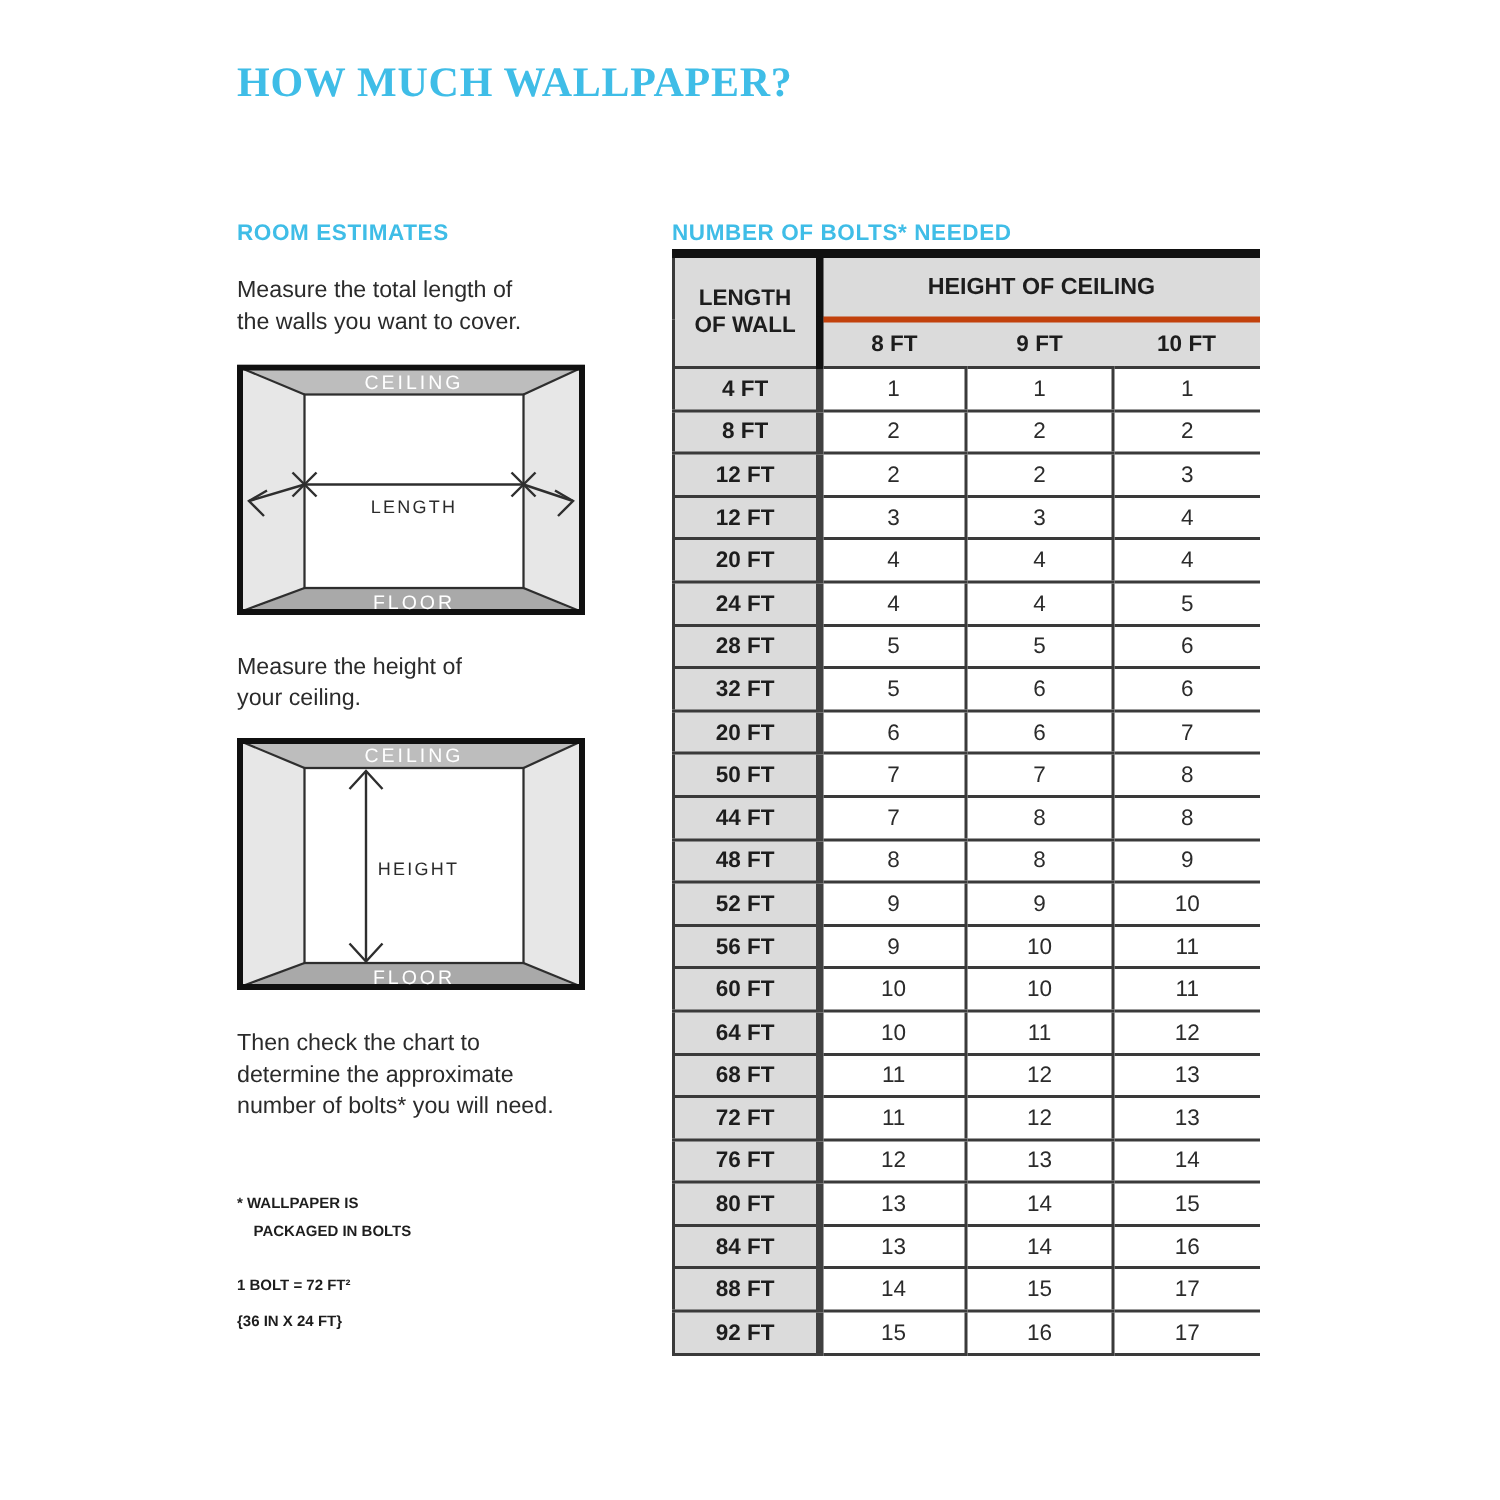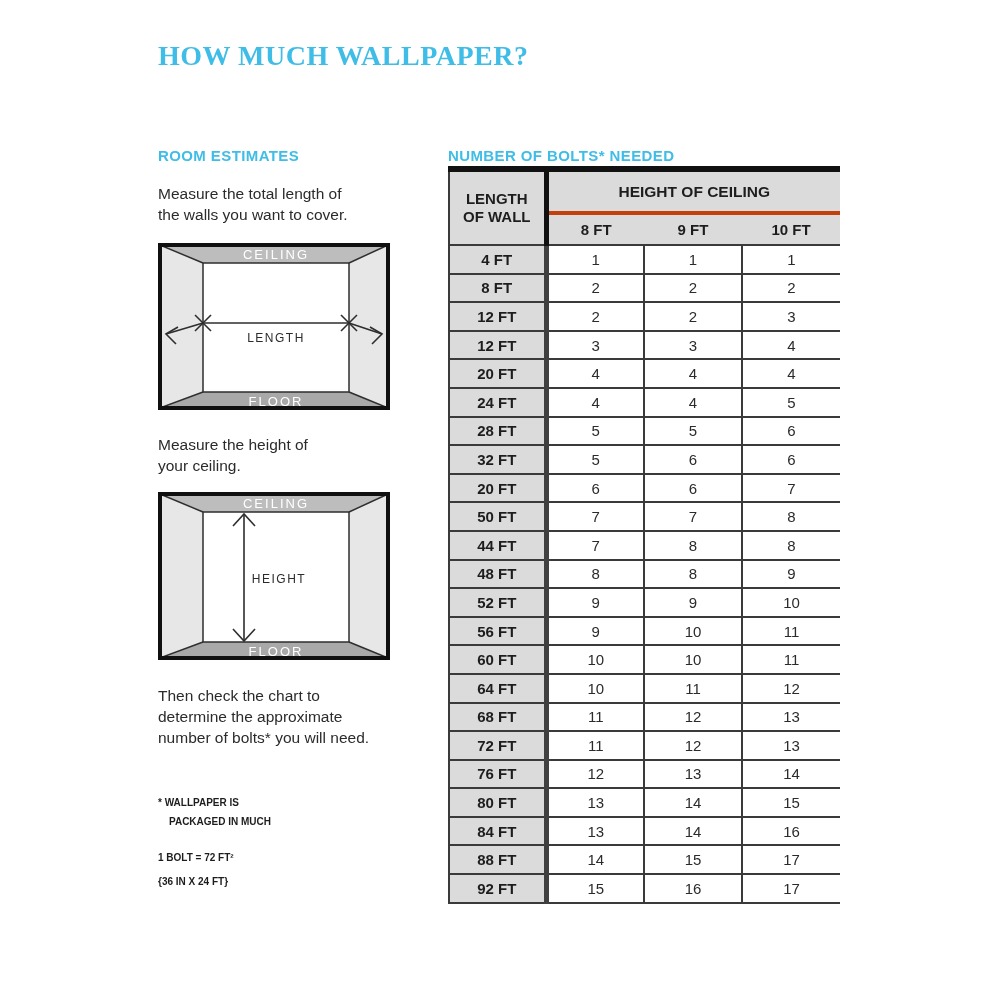--- a/index.html
+++ b/index.html
@@ -147,21 +147,21 @@
   </svg>
 
   <p class="body-text p-chart">
     <span>Then check the chart to</span><br>
     <span>determine the approximate</span><br>
     <span>number of bolts* you will need.</span>
   </p>
 
   <p class="footnote">
     <span>* WALLPAPER IS</span><br>
-    <span class="indent">PACKAGED IN MUCH</span>
+    <span class="indent">PACKAGED IN BOLTS</span>
   </p>
 
   <p class="bolt-eq">
     <span>1 BOLT = 72 FT²</span><br>
     <span>{36 IN X 24 FT}</span>
   </p>
 
   <h2 class="sec-heading bolts-heading">NUMBER OF BOLTS* NEEDED</h2>
 
   <table class="bolts">

